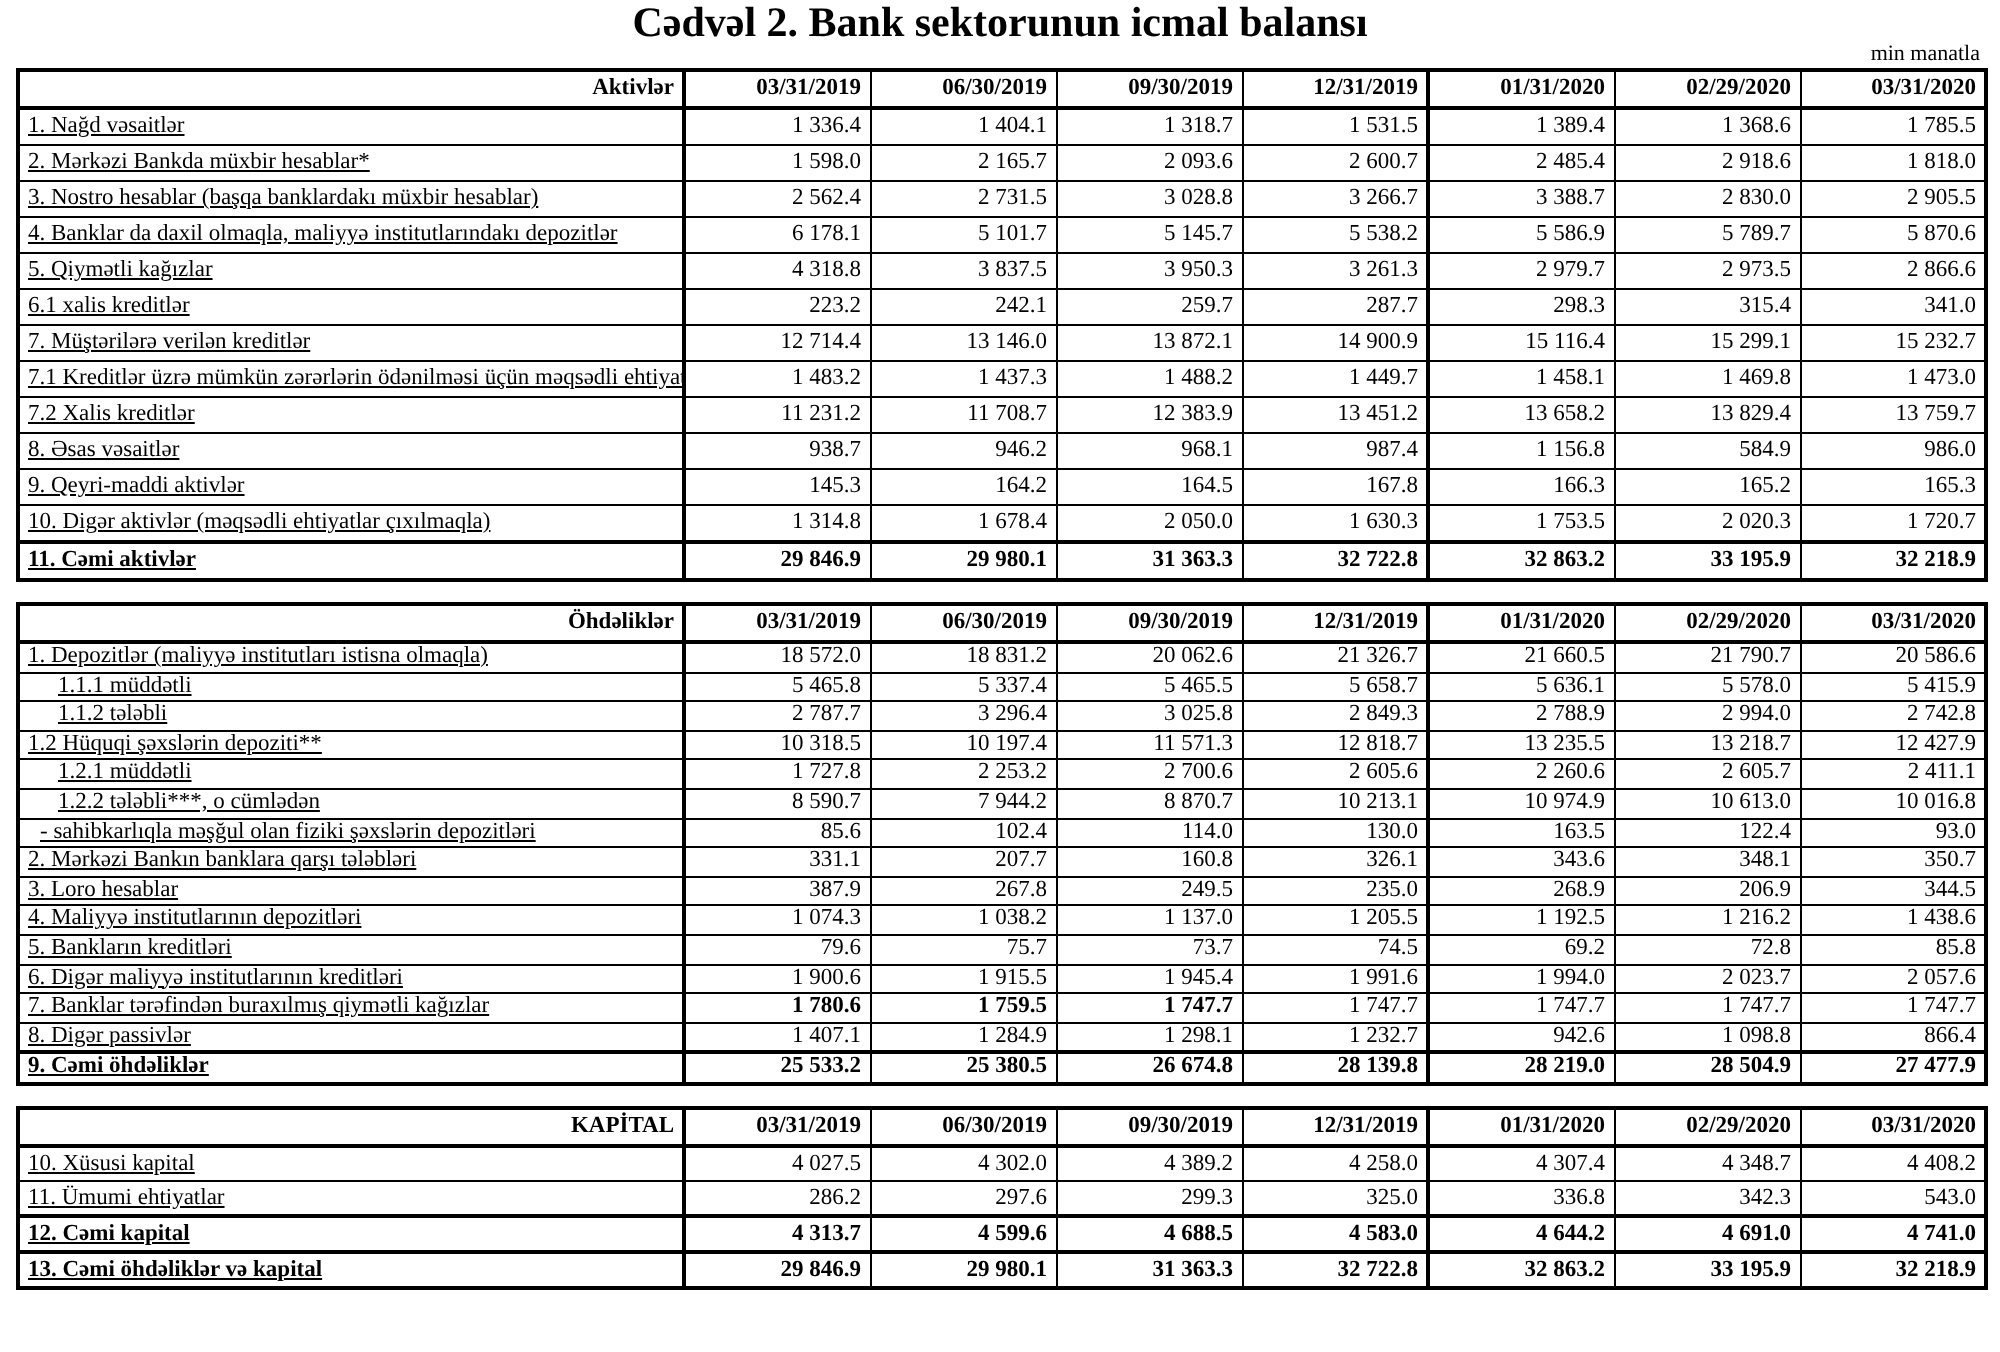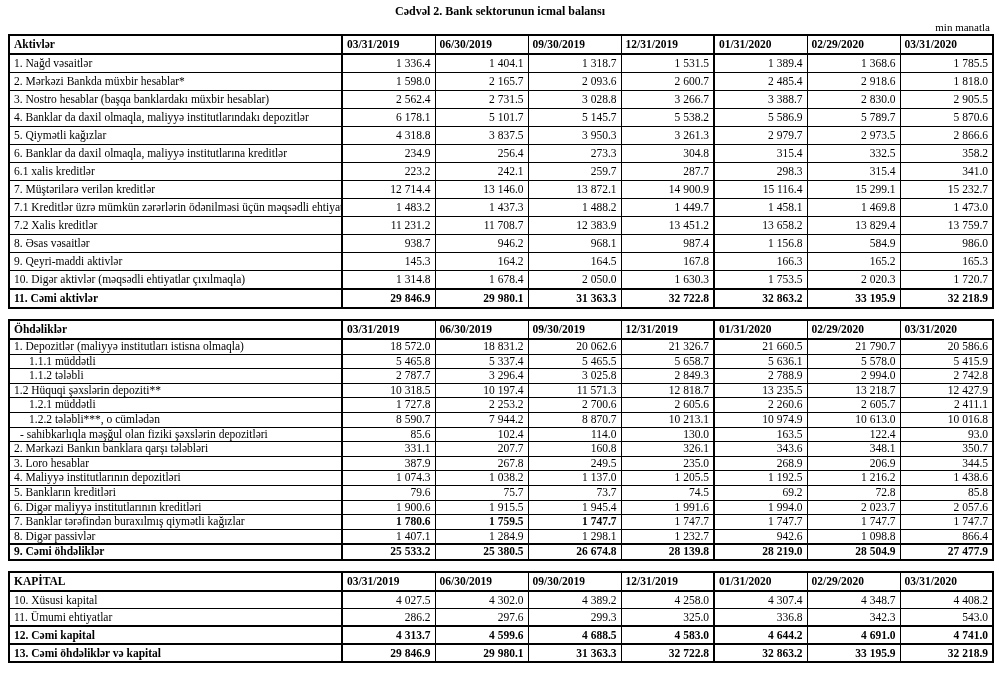--- a/index.html
+++ b/index.html
@@ -1,42 +1,42 @@
 <!DOCTYPE html>
 <html><head>
 <meta charset="utf-8">
 <style>
   html,body{margin:0;padding:0;}
   body{
     width:1000px;height:676px;overflow:hidden;background:#fff;color:#000;
     font-family:"Liberation Serif", serif;
   }
   .title{
-    text-align:center;font-weight:bold;font-size:12px;line-height:20px;padding-top:1px;
+    text-align:center;font-weight:bold;font-size:21px;line-height:20px;padding-top:1px;
   }
   .unit-note{
     text-align:right;font-size:11px;line-height:13px;padding-right:10px;
   }
   .tbl-wrap{margin:0 8px;}
   table{
     border-collapse:collapse;table-layout:fixed;width:984px;
     border:2px solid #000;
   }
   th,td{
     border:1px solid #000;
     font-size:11.5px;
     padding:1px 4px;
     overflow:hidden;white-space:nowrap;
   }
   th{
-    font-weight:bold;text-align:left;
+    font-weight:bold;text-align:right;
     border-bottom:2px solid #000;
     line-height:15px;
   }
-  td.label{text-align:left;}
+  td.label{text-align:left;text-decoration:underline;}
   td.val{text-align:right;}
   td.ind1{padding-left:19px;}
   td.ind2{padding-left:10px;}
   .vsep{border-left:2px solid #000;}
   tr.total td{font-weight:bold;border-top:2px solid #000;}
   td.b{font-weight:bold;padding-left:28px;}
   .t1 td{line-height:15px;}
   .t2 td{line-height:11.6px;}
   .t3 td{line-height:14px;}
   .tbl-gap{height:10px;}
@@ -116,30 +116,20 @@
           <td class="label">5. Qiymətli kağızlar</td>
           <td class="val vsep">4 318.8</td>
           <td class="val">3 837.5</td>
           <td class="val">3 950.3</td>
           <td class="val">3 261.3</td>
           <td class="val vsep">2 979.7</td>
           <td class="val">2 973.5</td>
           <td class="val">2 866.6</td>
         </tr>
         <tr>
-          <td class="label">6. Banklar da daxil olmaqla, maliyyə institutlarına kreditlər</td>
-          <td class="val vsep">234.9</td>
-          <td class="val">256.4</td>
-          <td class="val">273.3</td>
-          <td class="val">304.8</td>
-          <td class="val vsep">315.4</td>
-          <td class="val">332.5</td>
-          <td class="val">358.2</td>
-        </tr>
-        <tr>
           <td class="label">6.1 xalis kreditlər</td>
           <td class="val vsep">223.2</td>
           <td class="val">242.1</td>
           <td class="val">259.7</td>
           <td class="val">287.7</td>
           <td class="val vsep">298.3</td>
           <td class="val">315.4</td>
           <td class="val">341.0</td>
         </tr>
         <tr>

